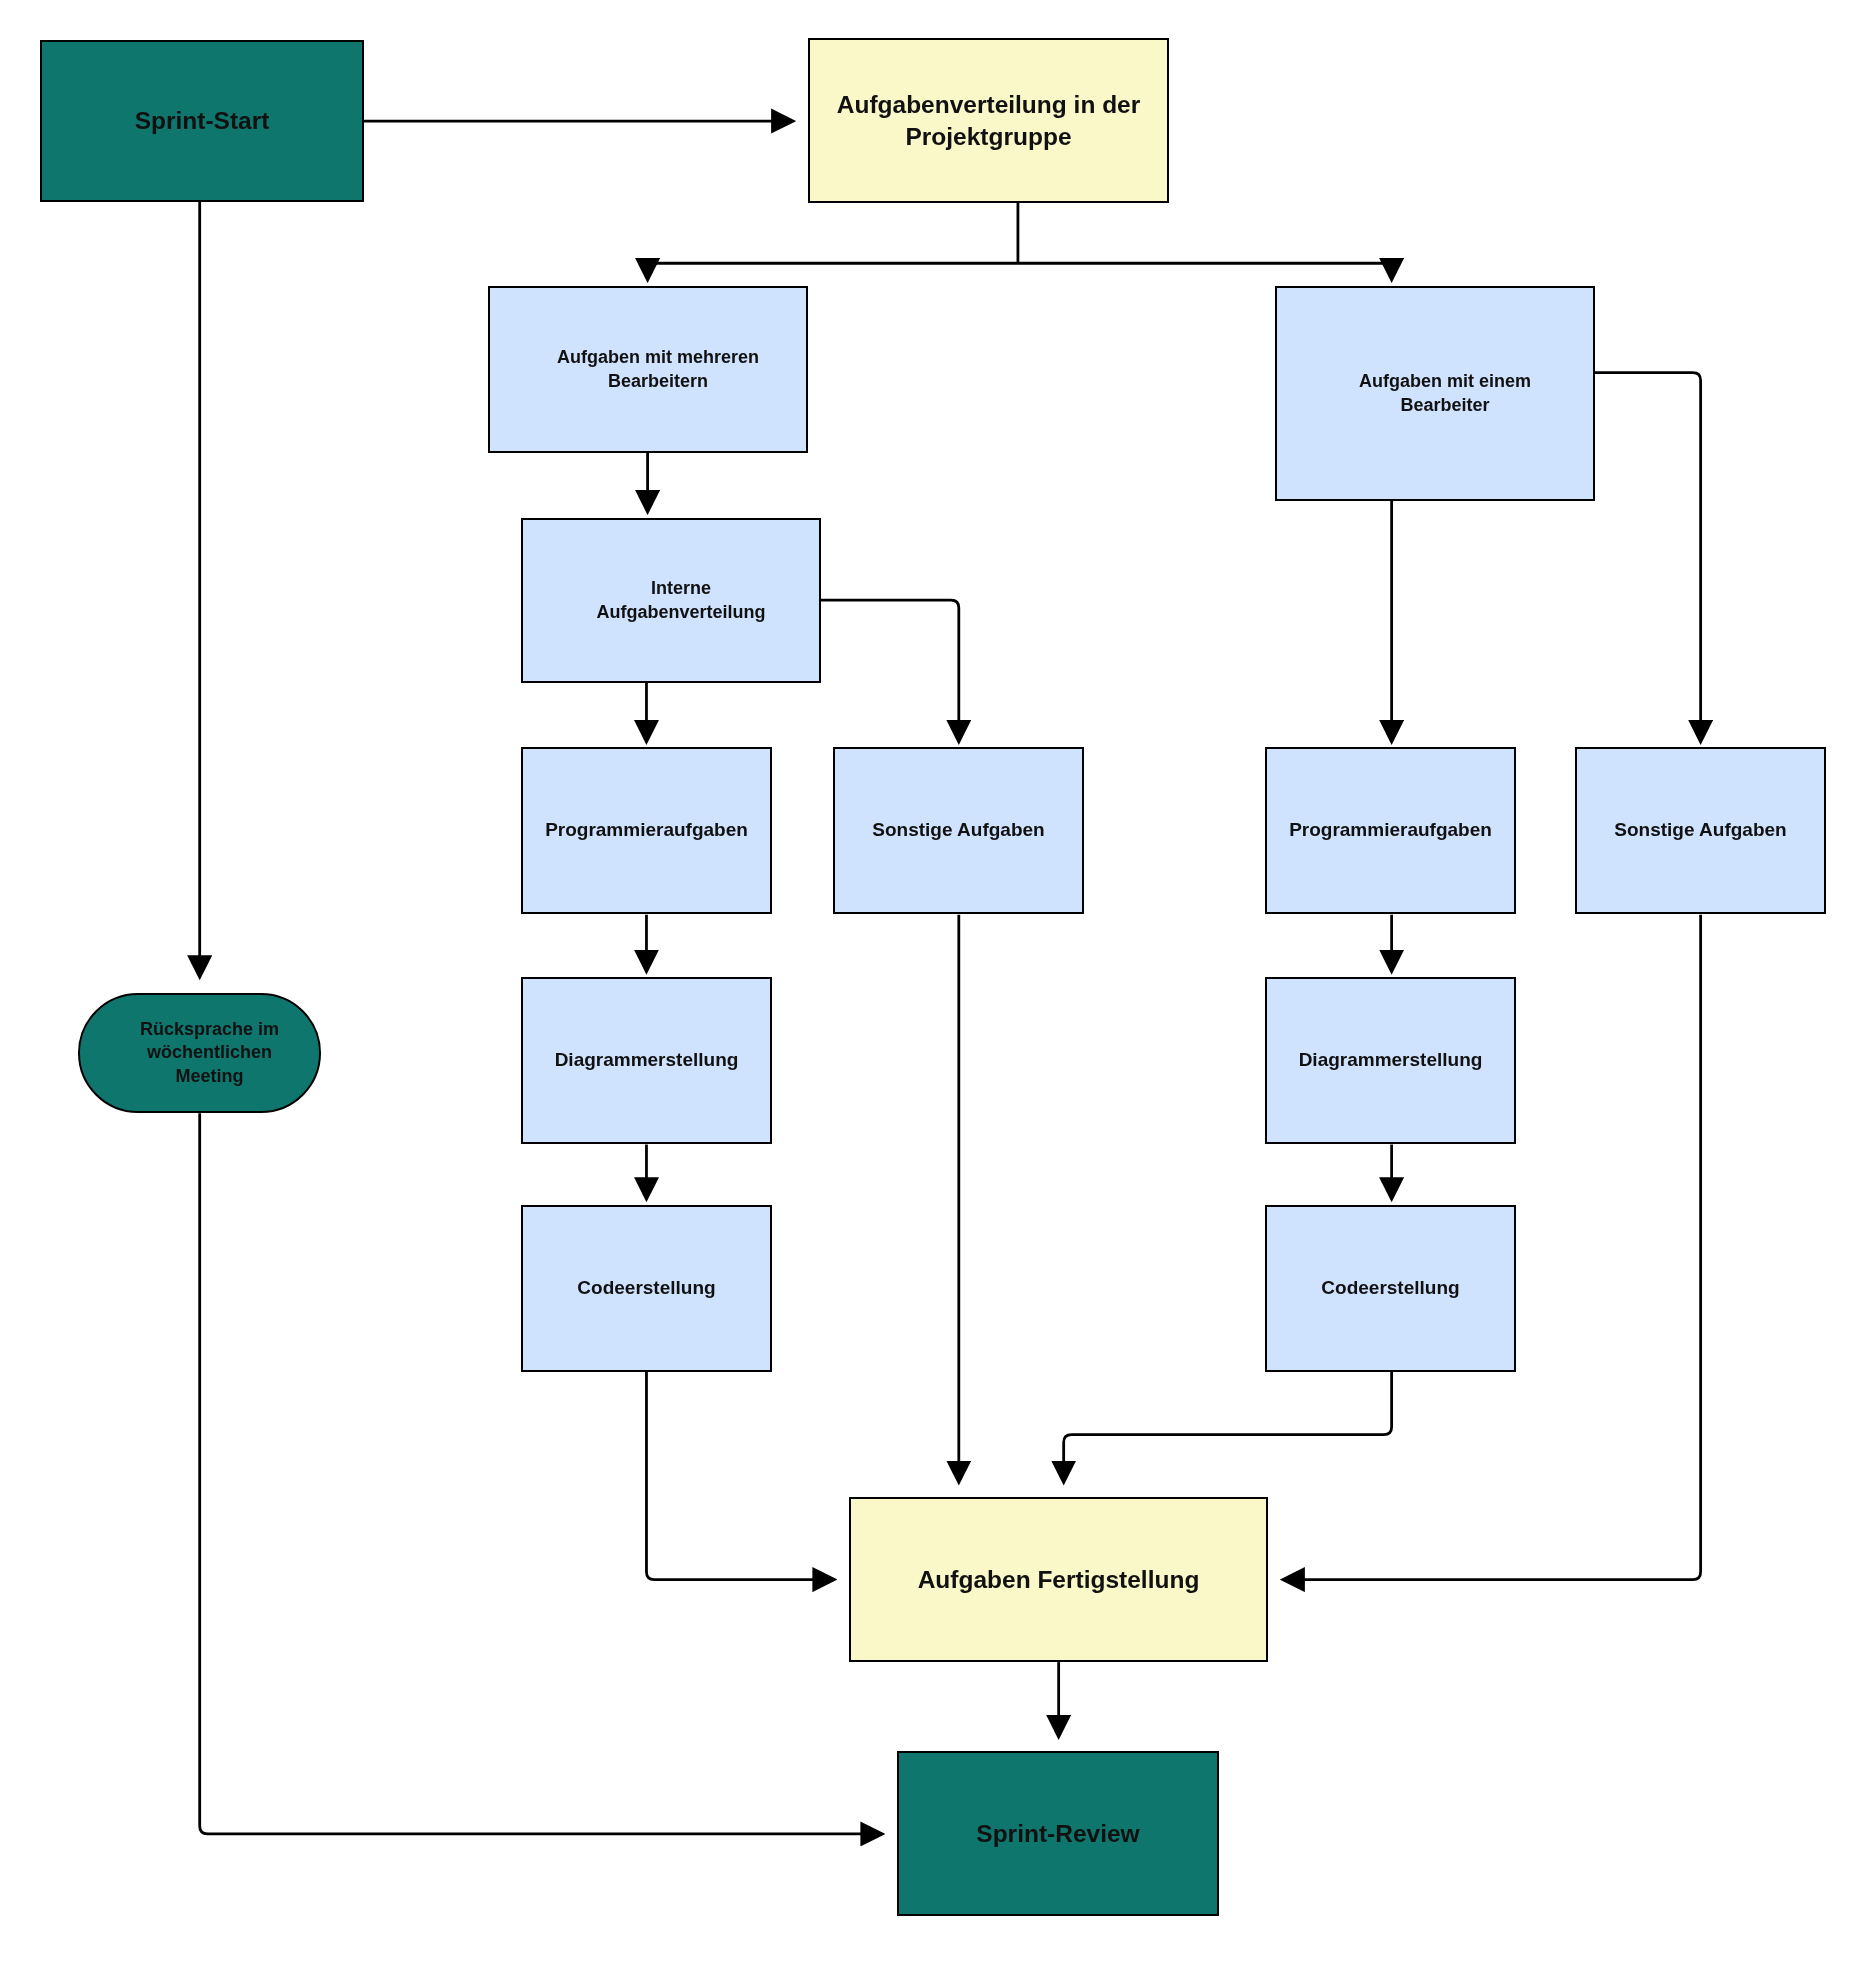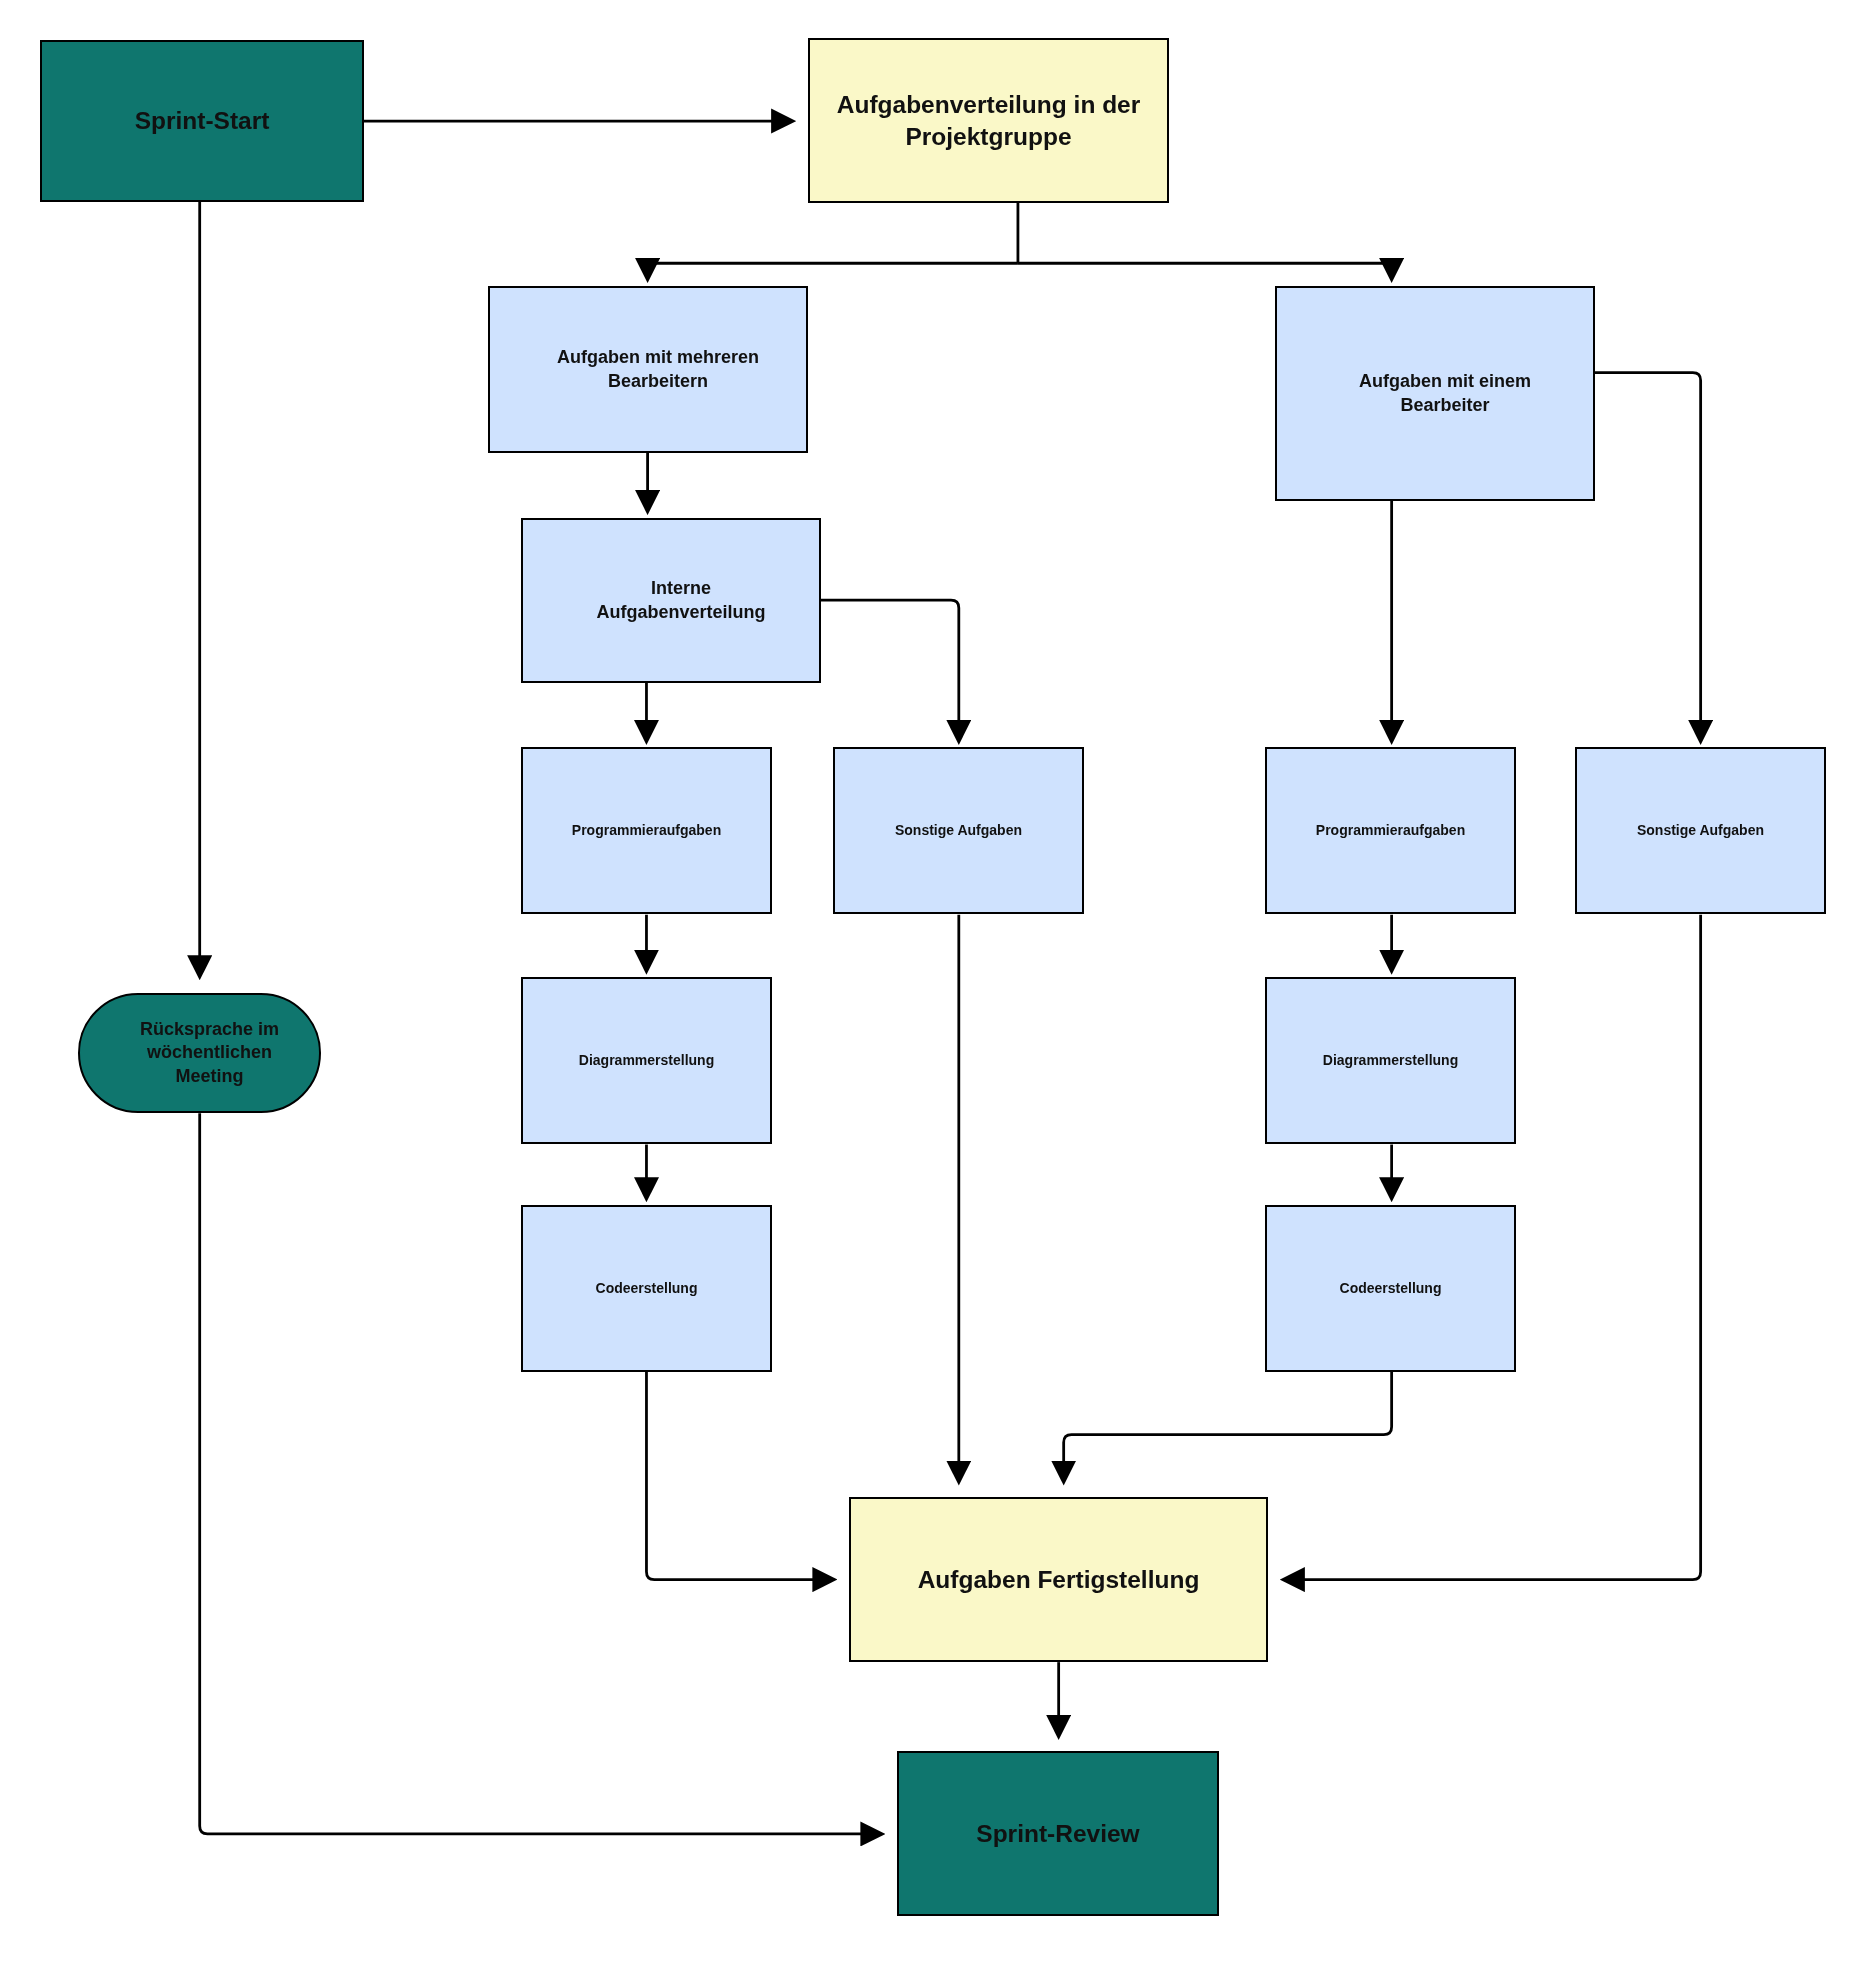--- a/index.html
+++ b/index.html
@@ -36,21 +36,21 @@
     font-weight: 700;
     line-height: 1.28;
     white-space: pre-line;
     padding: 3.3px 7.8px;
   }
   .n-pink   { background: #0f766e; }
   .n-yellow { background: #FAF8C8; }
   .n-blue   { background: #CFE2FE; }
   .n-round  { border-radius: 557px; }
   .fs-big    { font-size: 24.5px; }
-  .fs-mid    { font-size: 14px; }
+  .fs-mid    { font-size: 19px; }
   .fs-small  { font-size: 18px; padding-left: 28px; }
 </style>
 </head>
 <body>
 
 <div id="canvas">
 
   <svg id="edges" viewBox="0 0 3358 3523" xmlns="http://www.w3.org/2000/svg">
     <defs>
       <marker id="arrow" viewBox="0 0 12 12" refX="10" refY="6" markerWidth="9" markerHeight="9" orient="auto-start-reverse">

